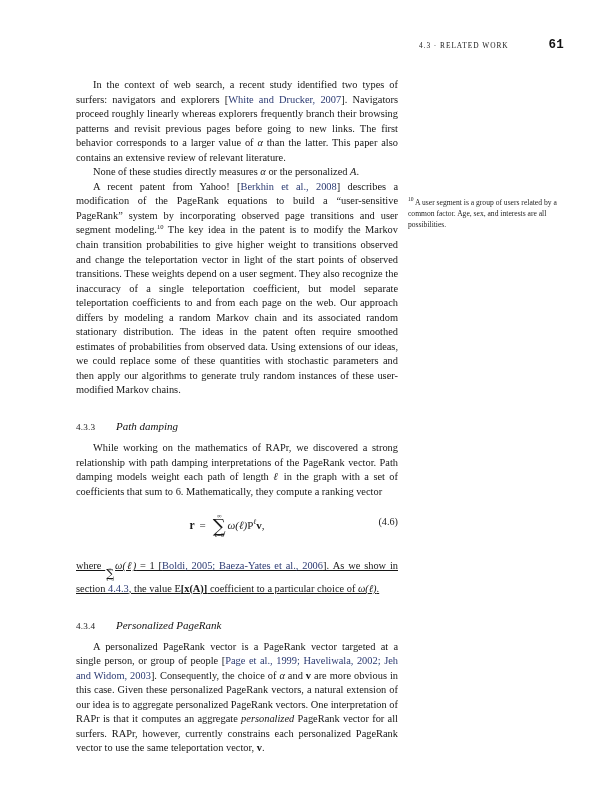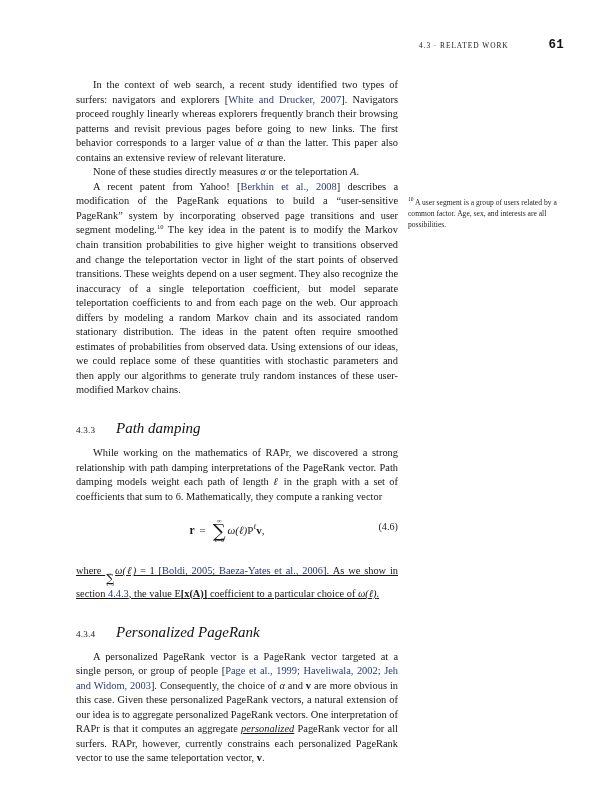--- a/index.html
+++ b/index.html
@@ -66,21 +66,21 @@
     text-align: justify;
     text-justify: inter-word;
     hyphens: manual;
     text-indent: 17px;
     color: #161616;
   }
   p.para.noindent { text-indent: 0; text-decoration: underline; }
   p.para + p.para { margin-top: 0; }
 
   .cite { color: #2b3a72; }
-  .it { font-style: italic; text-decoration: underline; }
+  .it { font-style: italic; }
   .bf { font-weight: bold; }
   .mathit { font-style: italic; font-family: "Liberation Serif", serif; }
   sup.fn {
     font-size: 6.6px;
     vertical-align: super;
     line-height: 0;
   }
 
   
   .sec-head {
@@ -90,21 +90,21 @@
     margin-bottom: 9px;
   }
   .sec-num {
     font-size: 9.2px;
     width: 40px;
     flex: 0 0 40px;
     letter-spacing: 0.2px;
     color: #1a1a1a;
   }
   .sec-title {
-    font-size: 15px;
+    font-size: 11px;
     font-style: italic;
     color: #111;
   }
 
   
   .equation-row {
     position: relative;
     margin-top: 13px;
     margin-bottom: 13px;
     height: 34px;
@@ -190,21 +190,21 @@
   </div>
 
   <div class="marginnote">
     <sup>10</sup><span> A user segment is a group of users related by a common factor. Age, sex, and interests are all possibilities.</span>
   </div>
 
   <div class="textblock">
 
     <p class="para"><span>In the context of web search, a recent study identified two types of surfers: navigators and explorers [</span><span class="cite">White and Drucker, 2007</span><span>]. Navigators proceed roughly linearly whereas explorers frequently branch their browsing patterns and revisit previous pages before going to new links. The first behavior corresponds to a larger value of </span><span class="mathit">α</span><span> than the latter. This paper also contains an extensive review of relevant literature.</span></p>
 
-    <p class="para"><span>None of these studies directly measures </span><span class="mathit">α</span><span> or the teleportation </span><span class="mathit">A</span><span>.</span></p>
+    <p class="para"><span>None of these studies directly measures </span><span class="mathit">α</span><span> or the personalized </span><span class="mathit">A</span><span>.</span></p>
 
     <p class="para"><span>A recent patent from Yahoo! [</span><span class="cite">Berkhin et al., 2008</span><span>] describes a modification of the PageRank equations to build a “user-sensitive PageRank” system by incorporating observed page transitions and user segment modeling.</span><sup class="fn">10</sup><span> The key idea in the patent is to modify the Markov chain transition probabilities to give higher weight to transitions observed and change the teleportation vector in light of the start points of observed transitions. These weights depend on a user segment. They also recognize the inaccuracy of a single teleportation coefficient, but model separate teleportation coefficients to and from each page on the web. Our approach differs by modeling a random Markov chain and its associated random stationary distribution. The ideas in the patent often require smoothed estimates of probabilities from observed data. Using extensions of our ideas, we could replace some of these quantities with stochastic parameters and then apply our algorithms to generate truly random instances of these user-modified Markov chains.</span></p>
 
     <div class="sec-head">
       <span class="sec-num">4.3.3</span>
       <span class="sec-title">Path damping</span>
     </div>
 
     <p class="para"><span>While working on the mathematics of RAPr, we discovered a strong relationship with path damping interpretations of the PageRank vector. Path damping models weight each path of length </span><span class="mathit">ℓ</span><span> in the graph with a set of coefficients that sum to 6. Mathematically, they compute a ranking vector</span></p>
 

